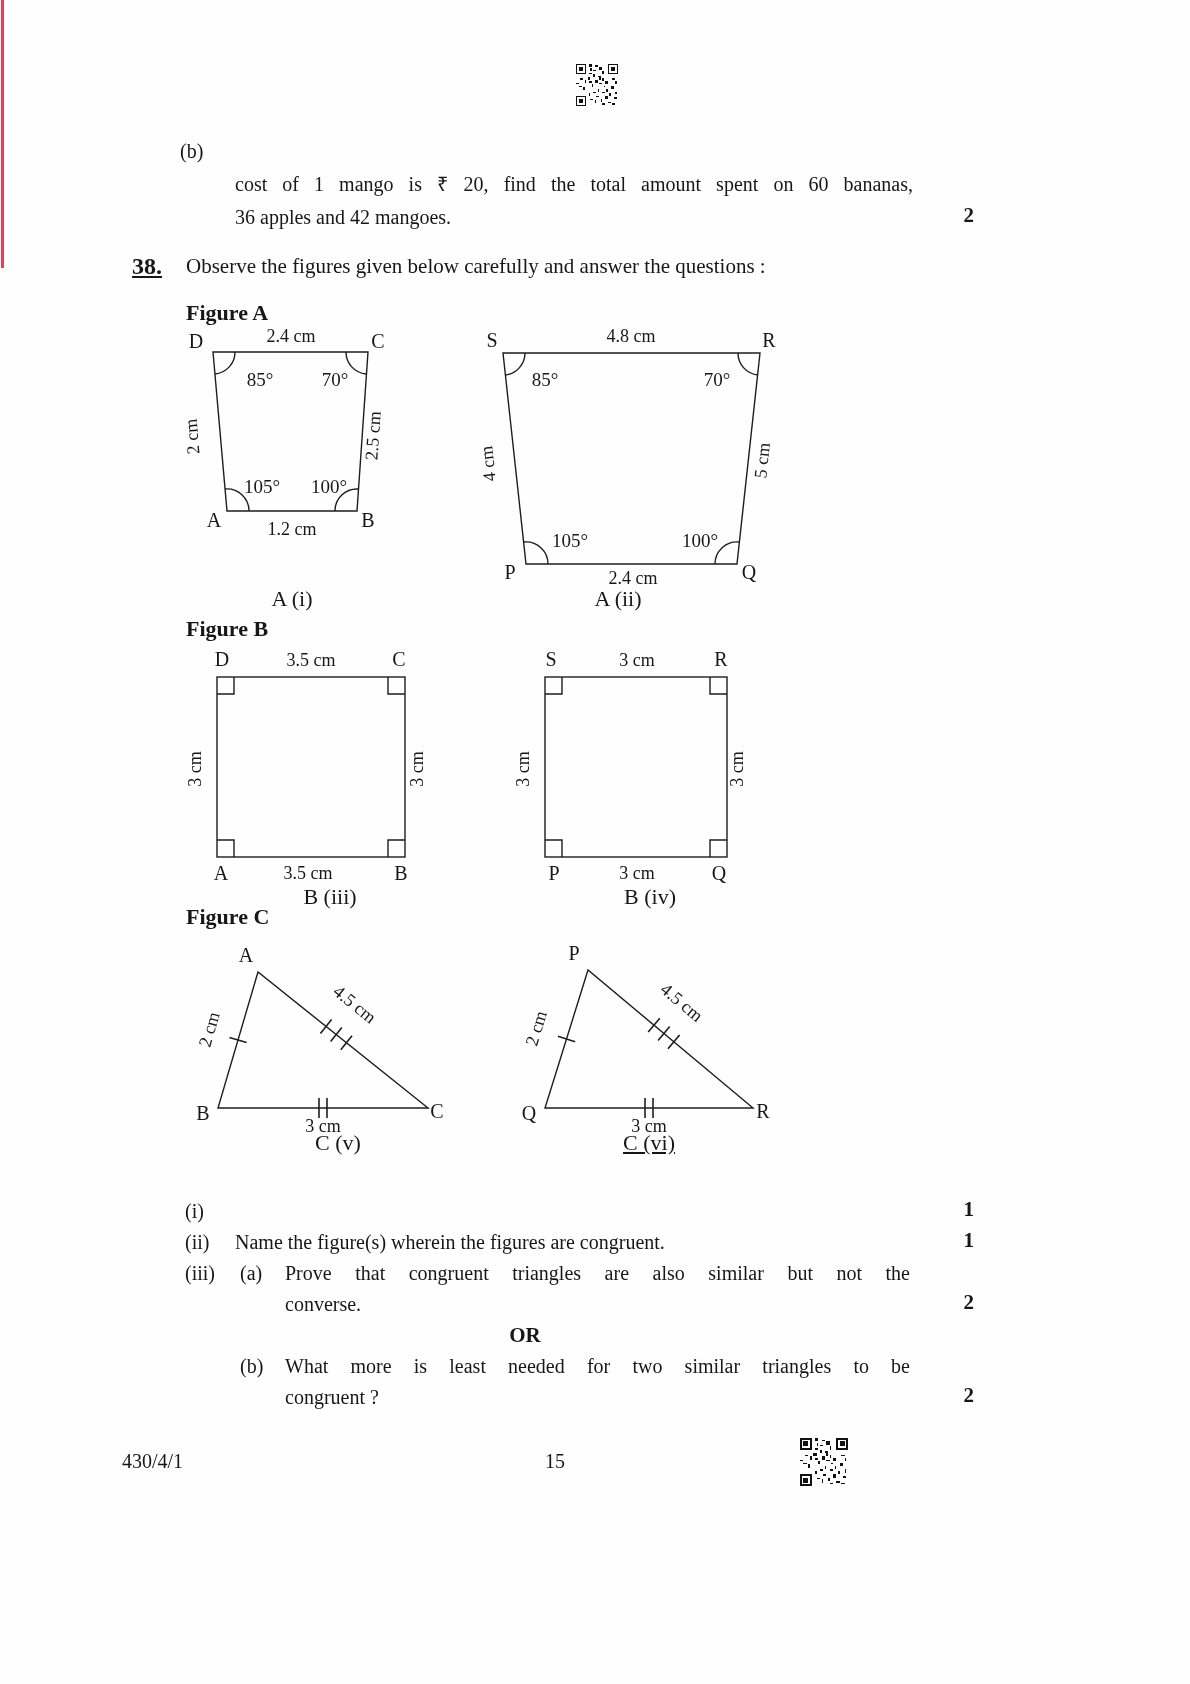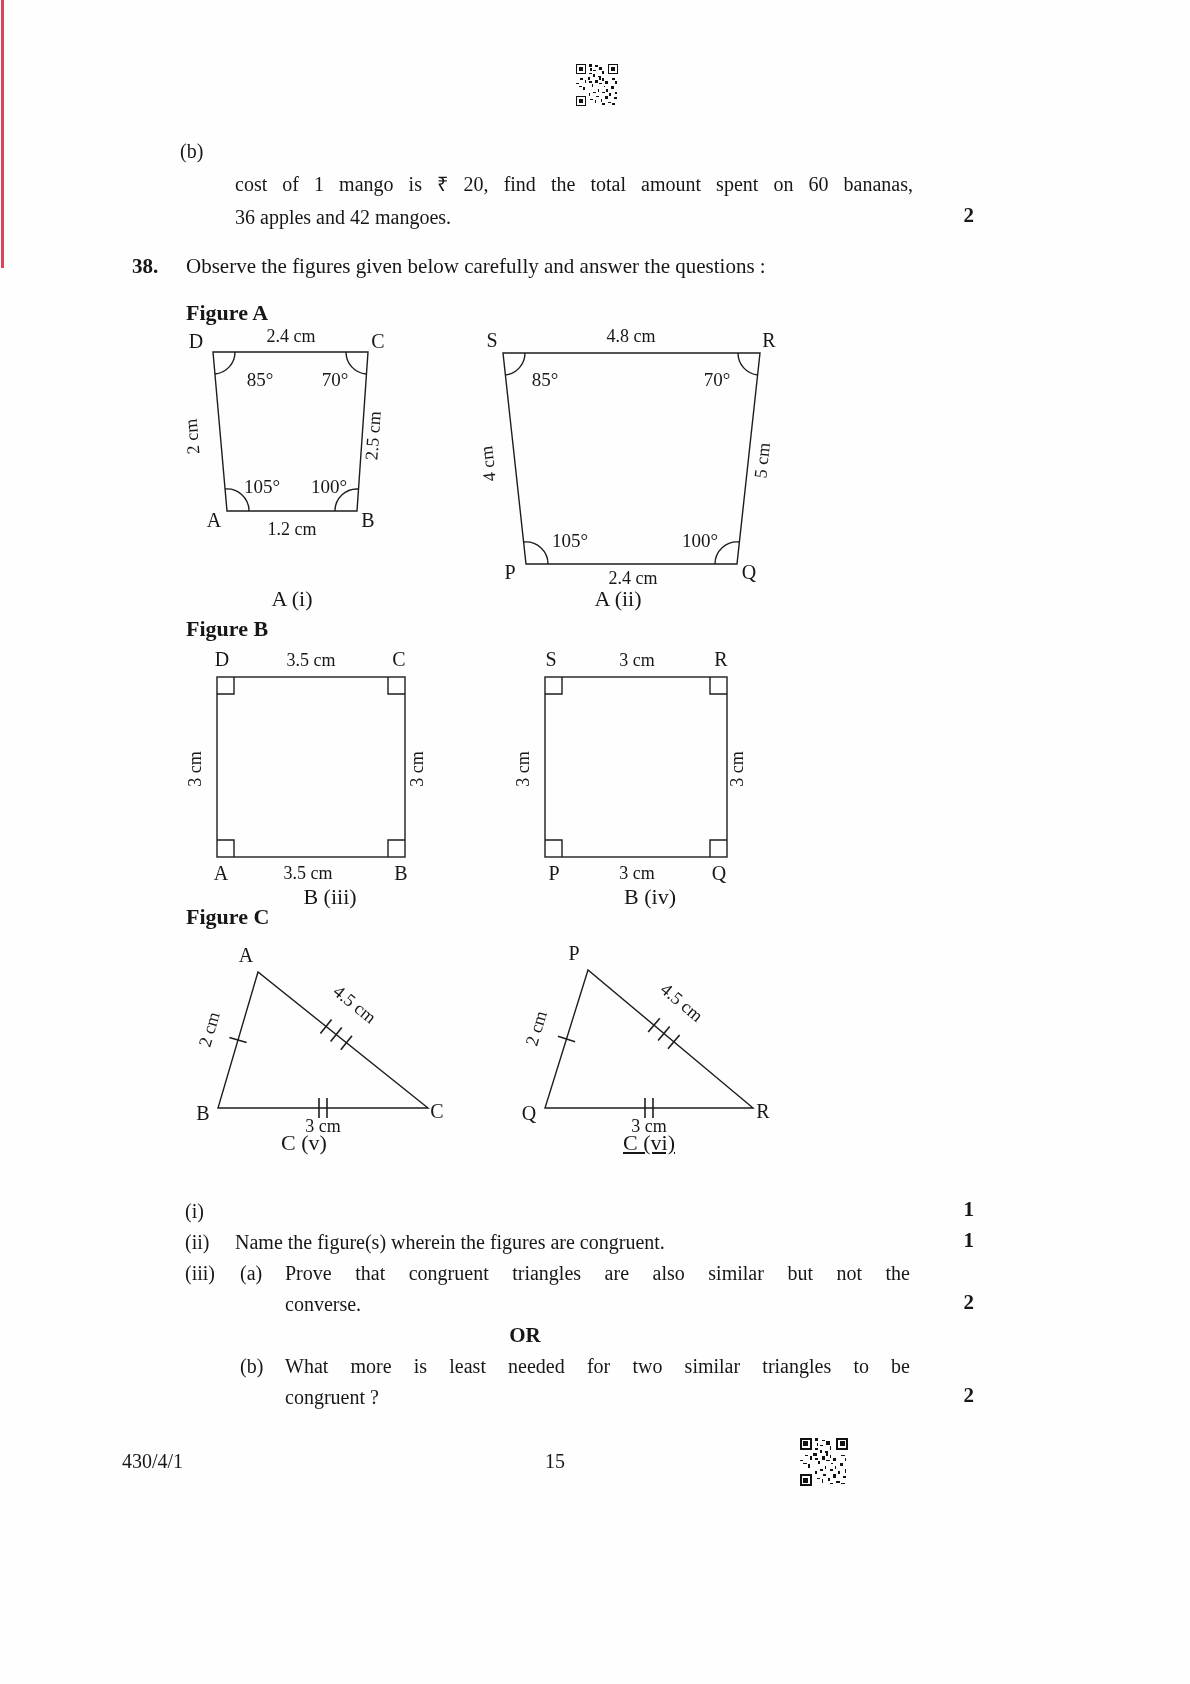--- a/index.html
+++ b/index.html
@@ -83,21 +83,21 @@
         <rect x="16" y="9" width="1" height="2"></rect>
         <rect x="19" y="15" width="1" height="1"></rect>
     </g>
   </svg>
 
   <div class="abs body-text" style="left:180px;top:138px;">(b)</div>
   <div class="abs body-text just" style="left:235px;top:171px;width:678px;">cost of 1 mango is ₹ 20, find the total amount spent on 60 bananas,</div>
   <div class="abs body-text" style="left:235px;top:204px;">36 apples and 42 mangoes.</div>
   <div class="abs marks" style="left:948px;top:203px;">2</div>
 
-  <div class="abs body-text bold" style="left:132px;top:253px;font-size:21px;">38.</div>
+  <div class="abs body-text bold" style="left:132px;top:253px;font-size:24px;text-decoration:underline;">38.</div>
   <div class="abs body-text" style="left:186px;top:253px;font-size:21px;">Observe the figures given below carefully and answer the questions :</div>
 
   <div class="abs fig-head" style="left:186px;top:300px;">Figure A</div>
 
   <svg class="abs" style="left:178px;top:298px;" width="210" height="245" viewBox="0 0 210 245">
     <polygon class="ln" points="35,54 190,54 179,213 49,213"></polygon>
     <path class="ln" d="M57,54 A22,22 0 0 1 37,76"></path>
     <path class="ln" d="M168,54 A22,22 0 0 0 188,76"></path>
     <path class="ln" d="M71,213 A22,22 0 0 0 47,191"></path>
     <path class="ln" d="M157,213 A22,22 0 0 1 180,191"></path>
@@ -202,21 +202,21 @@
     <line class="tick" x1="165" y1="158" x2="165" y2="178"></line>
     <line class="tick" x1="173" y1="158" x2="173" y2="178"></line>
     <text class="vtx" x="94" y="20" text-anchor="middle">P</text>
     <text class="vtx" x="49" y="180" text-anchor="middle">Q</text>
     <text class="vtx" x="283" y="178" text-anchor="middle">R</text>
     <text class="side" text-anchor="middle" transform="translate(62,90) rotate(-73)">2 cm</text>
     <text class="side" text-anchor="middle" transform="translate(198,67) rotate(40)">4.5 cm</text>
     <text class="side" x="169" y="192" text-anchor="middle">3 cm</text>
   </svg>
 
-  <div class="abs caption" style="left:304px;top:1130px;">C (v)</div>
+  <div class="abs caption" style="left:338px;top:1130px;">C (v)</div>
   <div class="abs caption" style="left:649px;top:1130px;text-decoration:underline;">C (vi)</div>
 
   <div class="abs body-text" style="left:185px;top:1198px;">(i)</div>
   <div class="abs marks" style="left:948px;top:1197px;">1</div>
 
   <div class="abs body-text" style="left:185px;top:1229px;">(ii)</div>
   <div class="abs body-text" style="left:235px;top:1229px;">Name the figure(s) wherein the figures are congruent.</div>
   <div class="abs marks" style="left:948px;top:1228px;">1</div>
 
   <div class="abs body-text" style="left:185px;top:1260px;">(iii)</div>

